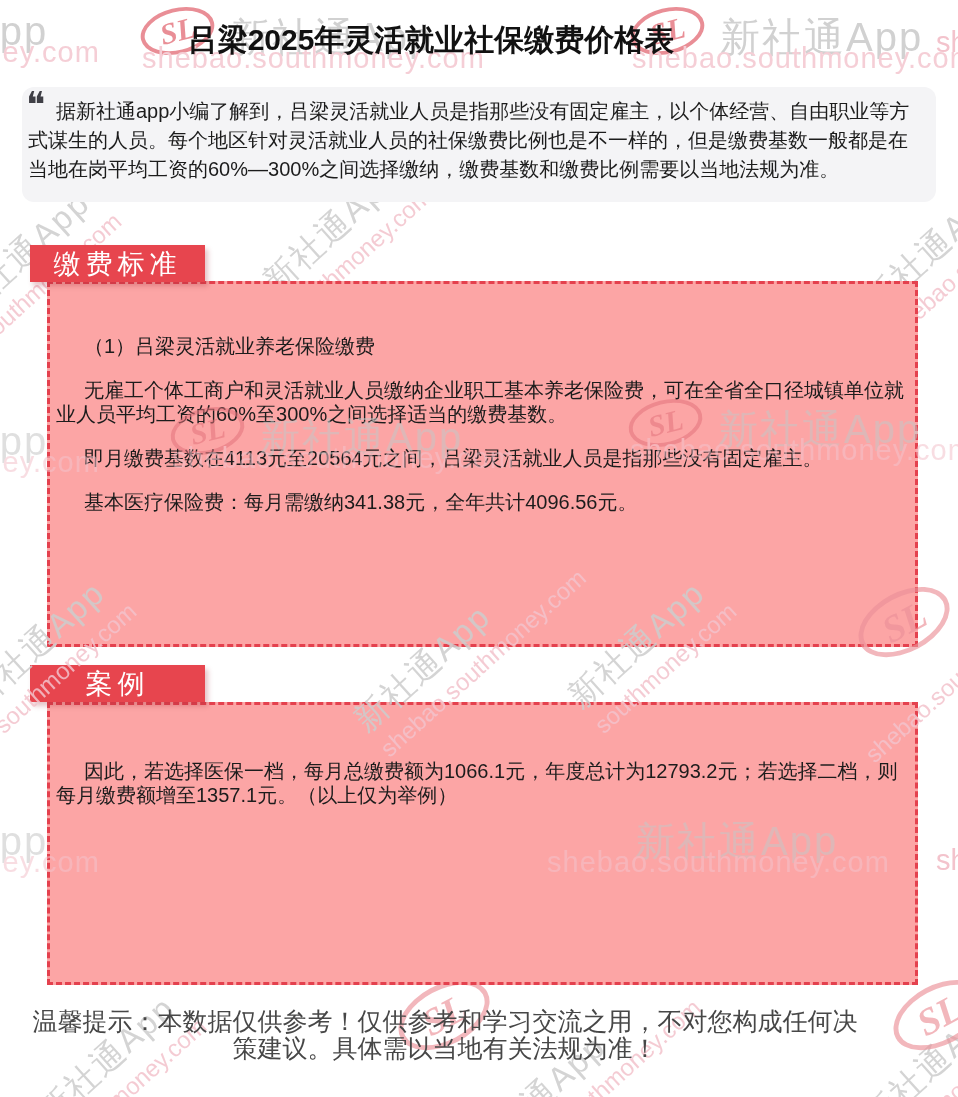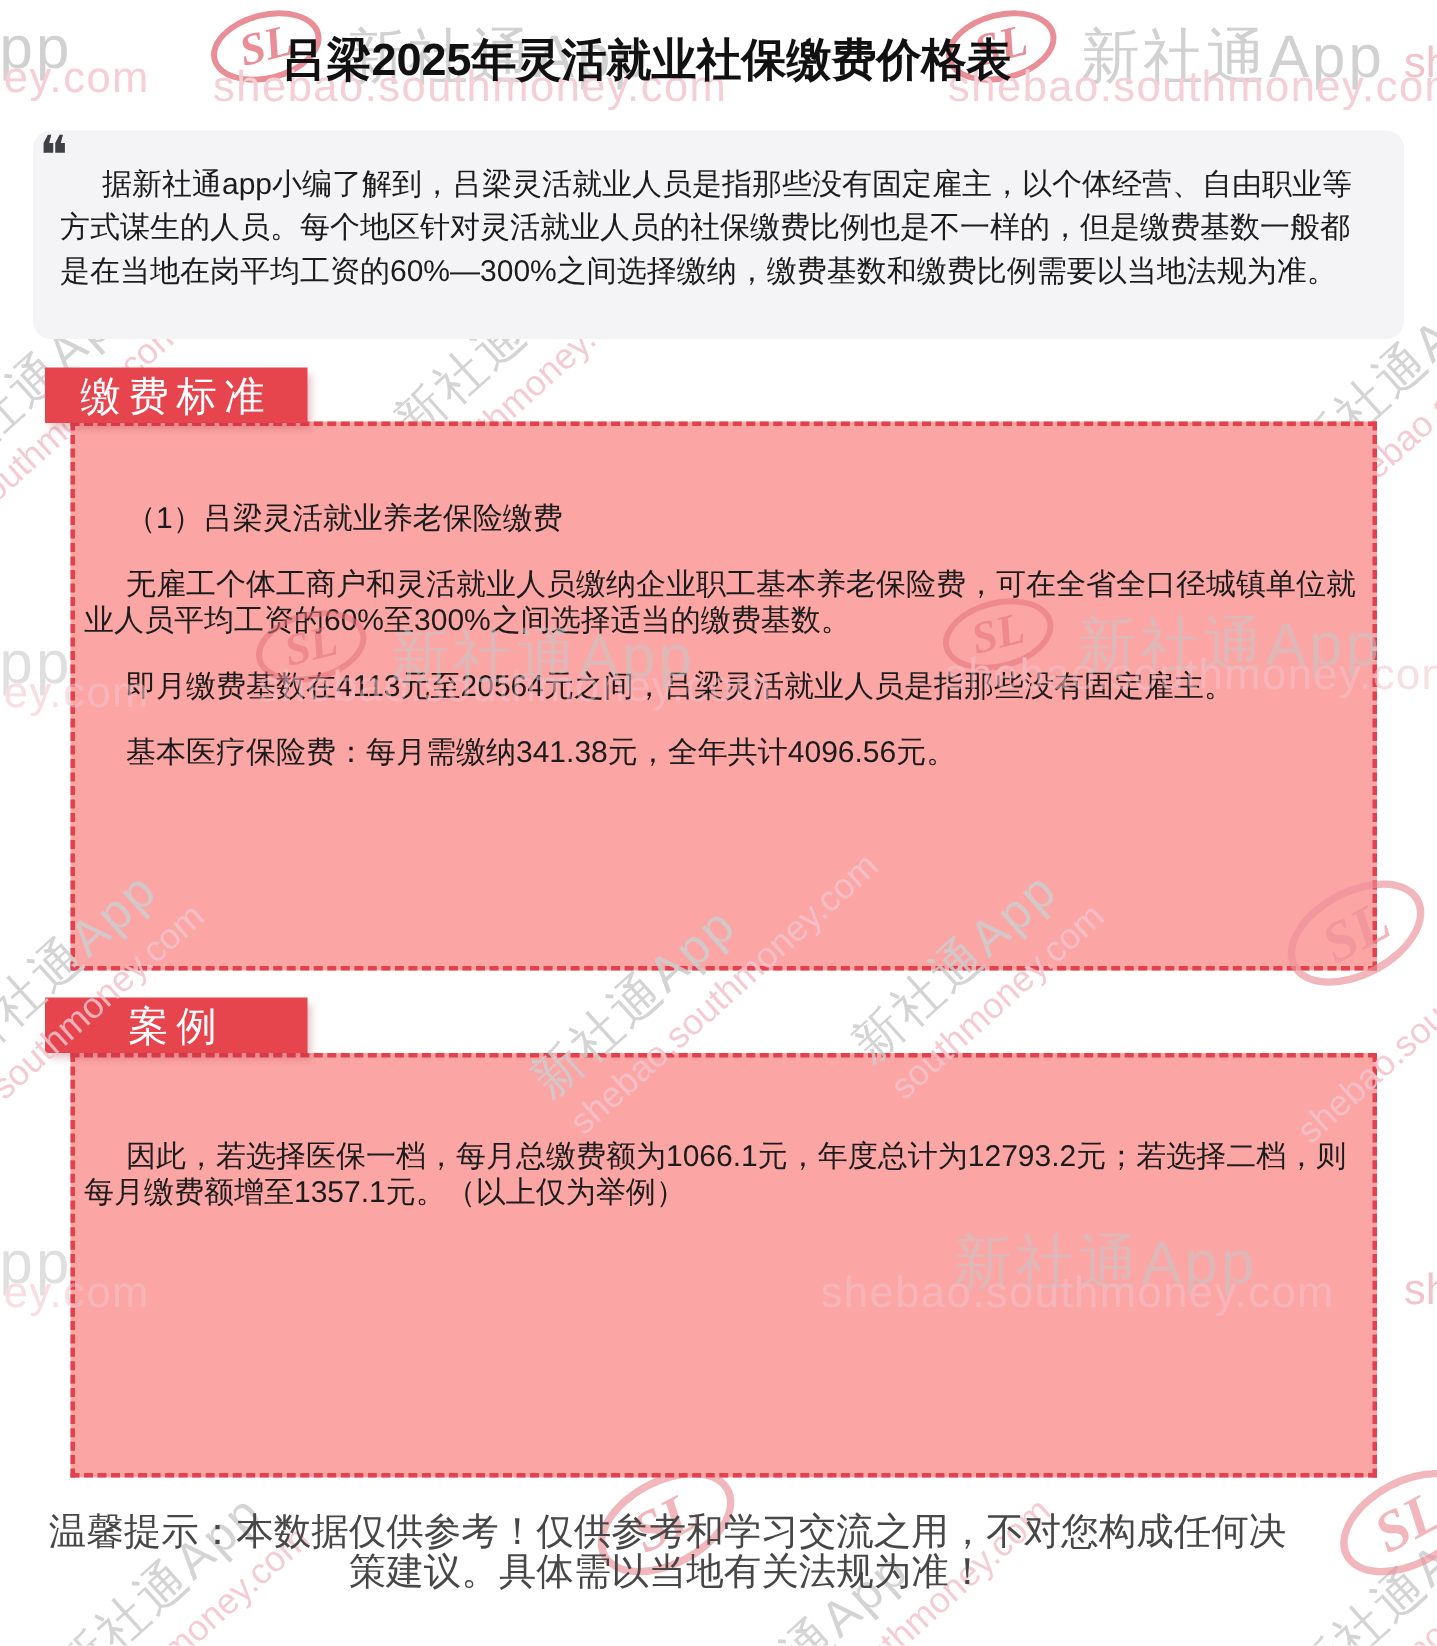--- a/index.html
+++ b/index.html
@@ -35,21 +35,21 @@
   }
   .intro-box{
     position:absolute;left:22px;top:87px;width:914px;box-sizing:border-box;
     background:#f4f4f6;border-radius:12px;padding:10px 10px 18px 6px;z-index:1;
   }
   .quote-icon{
     position:absolute;left:4px;top:0px;font-size:36px;line-height:1;
     color:#3f3f46;font-family:"DejaVu Sans",sans-serif;
   }
   .intro-text{
-    margin:12px;font-size:20px;line-height:29px;color:#1c1c1c;text-indent:28px;
+    margin:0;font-size:20px;line-height:29px;color:#1c1c1c;text-indent:28px;
   }
   .section-banner{
     position:absolute;left:30px;width:175px;height:37px;z-index:2;
     background:#e7454e;color:#ffffff;display:flex;align-items:flex-end;justify-content:center;
     font-size:27px;letter-spacing:5px;box-shadow:3px 4px 5px rgba(160,40,55,.28);
   }
   .banner-1{top:245px;}
   .banner-2{top:665px;}
   .dashed-box{
     position:absolute;left:47px;width:871px;box-sizing:border-box;z-index:1;

